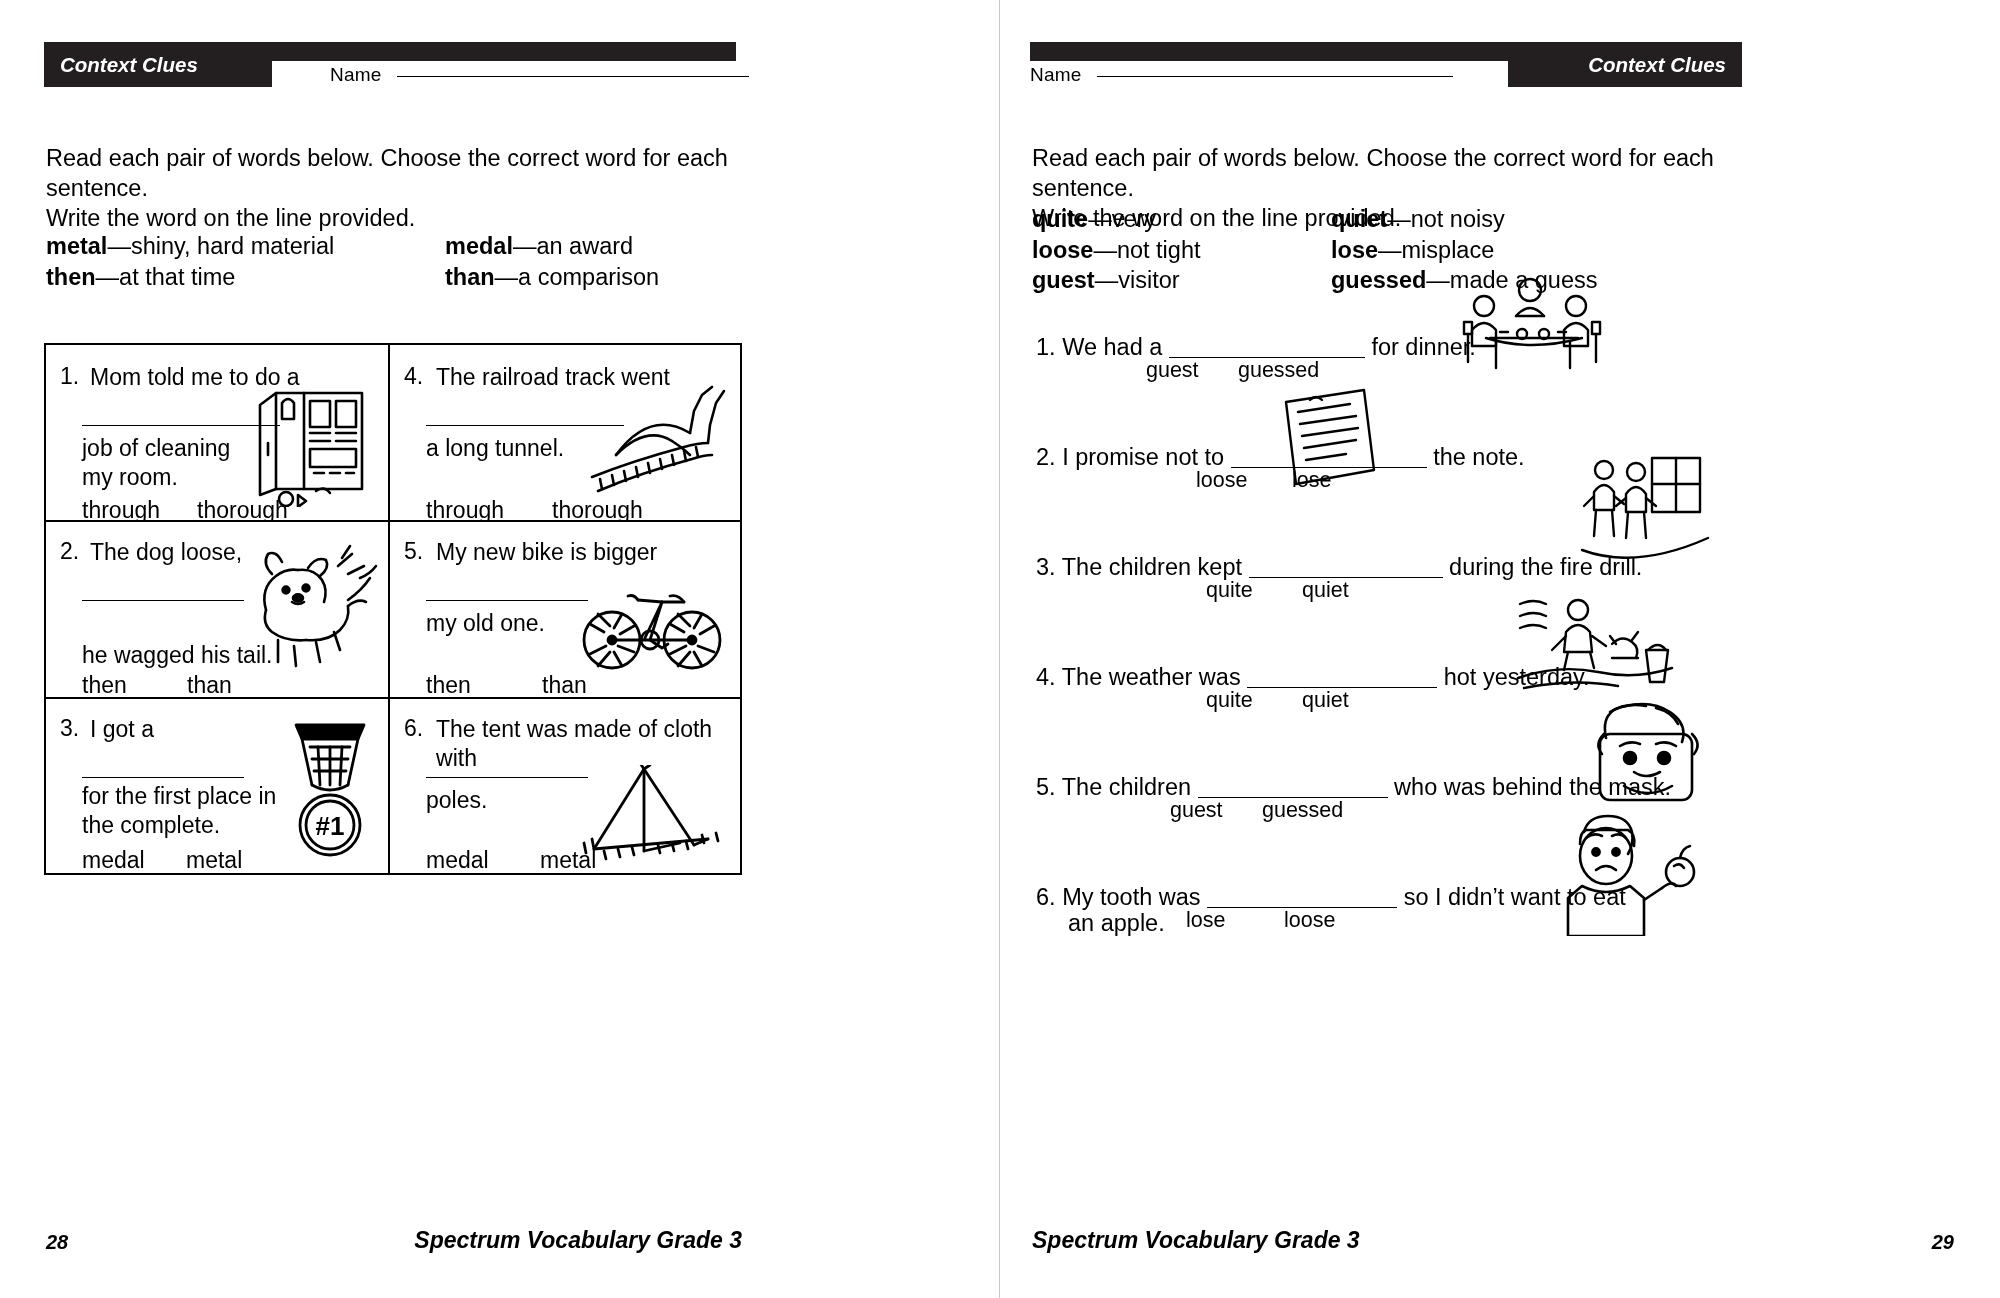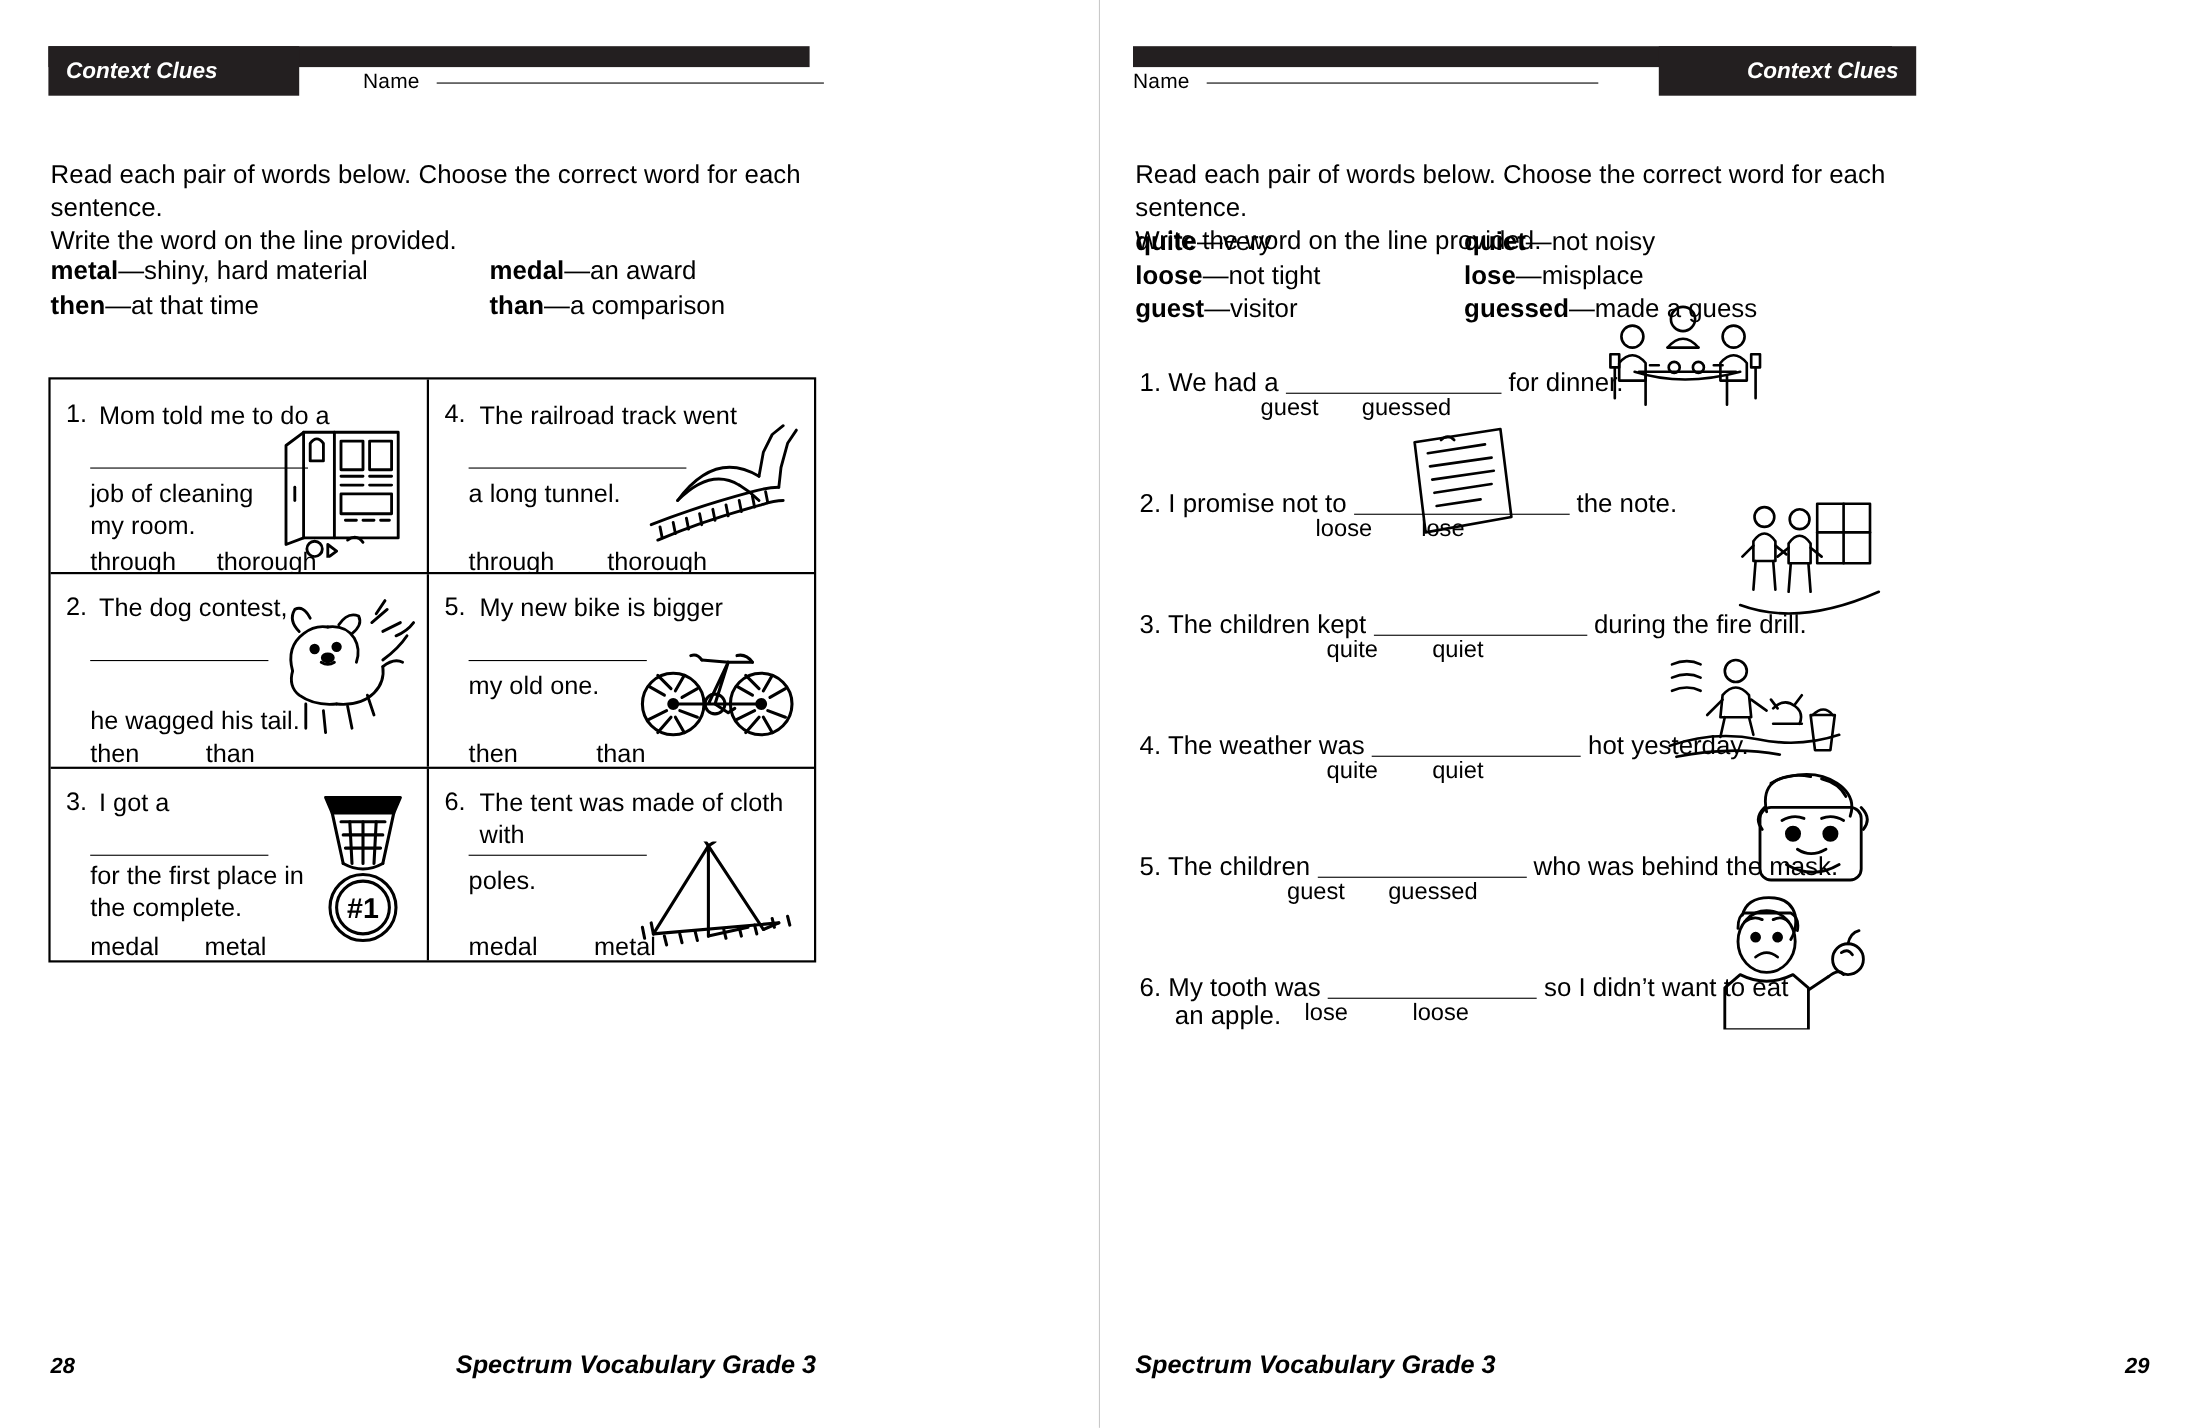--- a/index.html
+++ b/index.html
@@ -160,21 +160,21 @@
               </g>
             </svg>
           </div>
         </div>
       </div>
 
       <div class="grow sep" style="height:177px;">
 
         <div class="gcell" style="width:344px;height:100%;">
           <div class="q-num" style="left:14px;top:16px;">2.</div>
-          <div class="q-txt" style="left:44px;top:16px;">The dog contest,</div>
+          <div class="q-txt" style="left:44px;top:16px;">The dog loose,</div>
           <div class="blank" style="left:36px;top:78px;width:162px;"></div>
           <div class="q-txt" style="left:36px;top:87px;margin-top:32px;">he wagged his tail.</div>
           <div class="choices" style="left:36px;top:150px;">
             <span style="width:105px;">then</span><span>than</span>
           </div>
           <div class="art" style="left:196px;top:22px;">
             <svg width="148" height="130" viewBox="0 0 148 130">
               <g fill="none" stroke="#000" stroke-width="2.6" stroke-linecap="round" stroke-linejoin="round">
                 <path d="M24 66 q-6 -22 10 -34 q10 -8 22 -6"></path>
                 <path d="M56 26 q16 -2 24 10 q6 10 2 22"></path>

